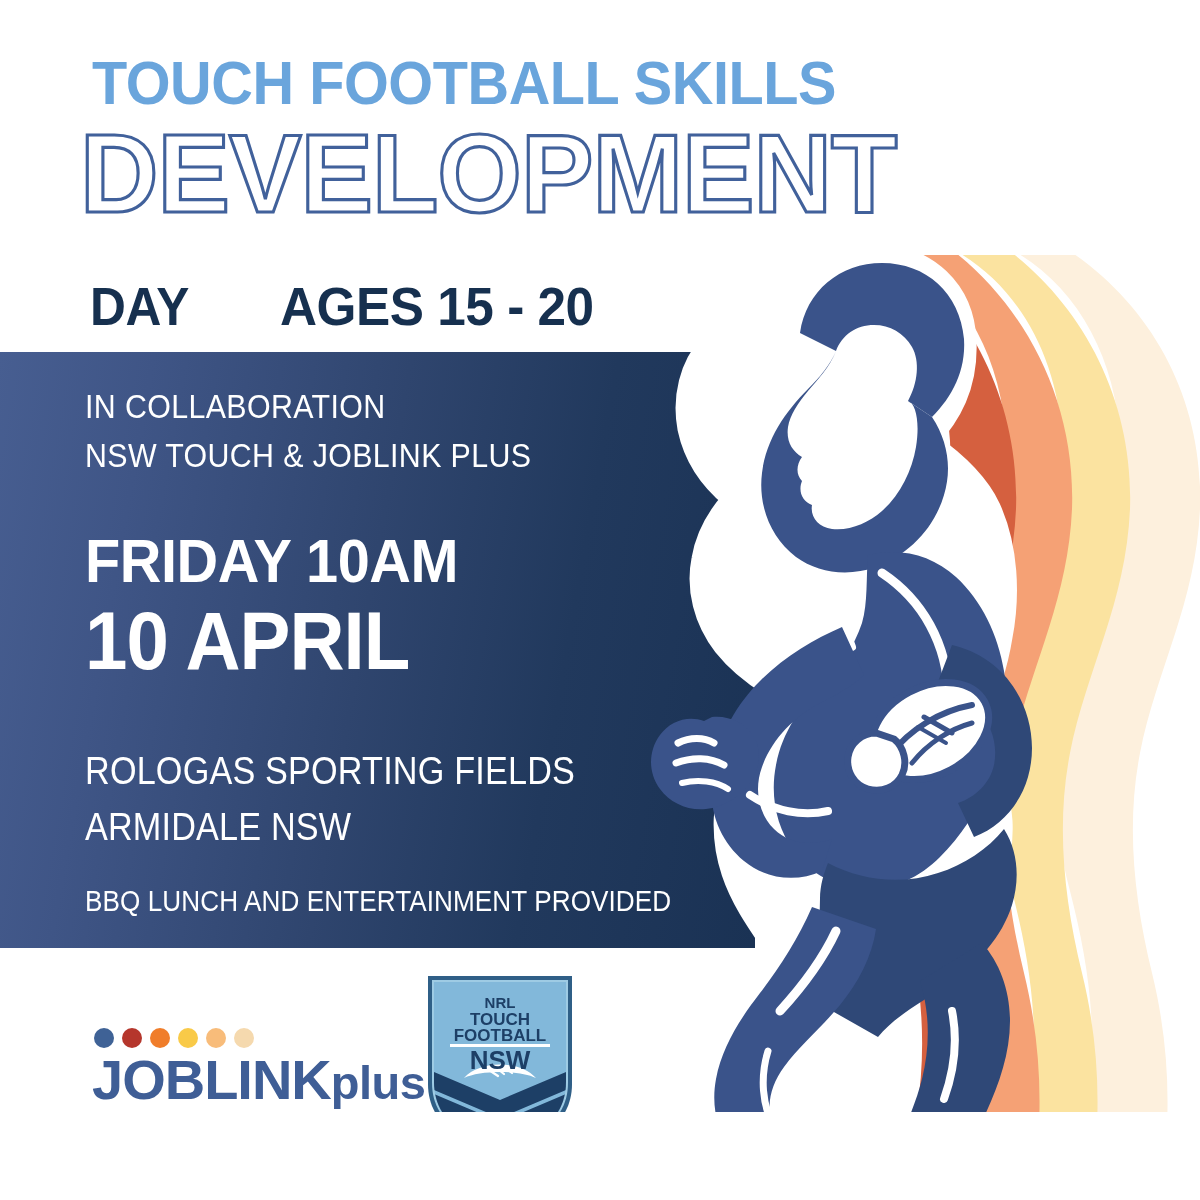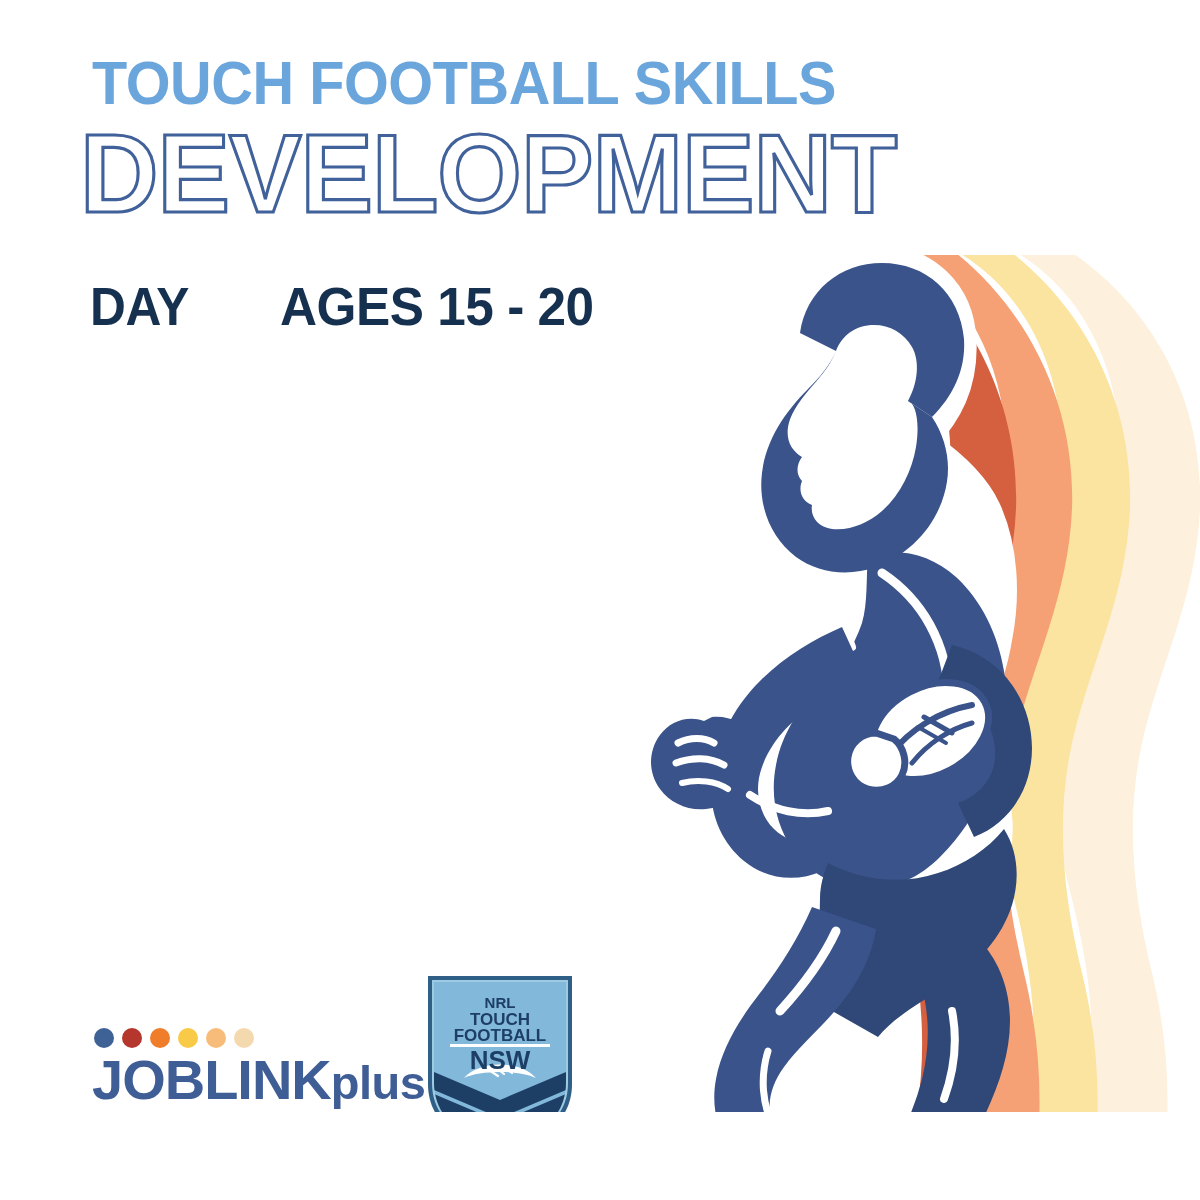--- a/index.html
+++ b/index.html
@@ -229,20 +229,34 @@
 <div id="poster">
 
   <div id="header-block">
     <div class="hl-touch">TOUCH FOOTBALL SKILLS</div>
     <div class="hl-develop">DEVELOPMENT</div>
     <div class="hl-row3">
       <span class="hl-day">DAY</span><span class="hl-ages">AGES 15 - 20</span>
     </div>
   </div>
 
+  <div id="info-panel">
+    <div class="panel-inner">
+      <div class="collab-line collab-1">IN COLLABORATION</div>
+      <div class="collab-line collab-2">NSW TOUCH &amp; JOBLINK PLUS</div>
+
+      <div class="date-line date-1">FRIDAY 10AM</div>
+      <div class="date-line date-2">10 APRIL</div>
+
+      <div class="venue-line venue-1">ROLOGAS SPORTING FIELDS</div>
+      <div class="venue-line venue-2">ARMIDALE NSW</div>
+
+      <div class="extras-line">BBQ LUNCH AND ENTERTAINMENT PROVIDED</div>
+    </div>
+  </div>
 
   <div id="athlete-art">
     <svg viewBox="0 0 610 945" xmlns="http://www.w3.org/2000/svg">
       <defs>
         <clipPath id="artclip">
             <rect x="0" y="0" width="610" height="945"></rect>
           </clipPath>
       </defs>
       <g clip-path="url(#artclip)">
 

